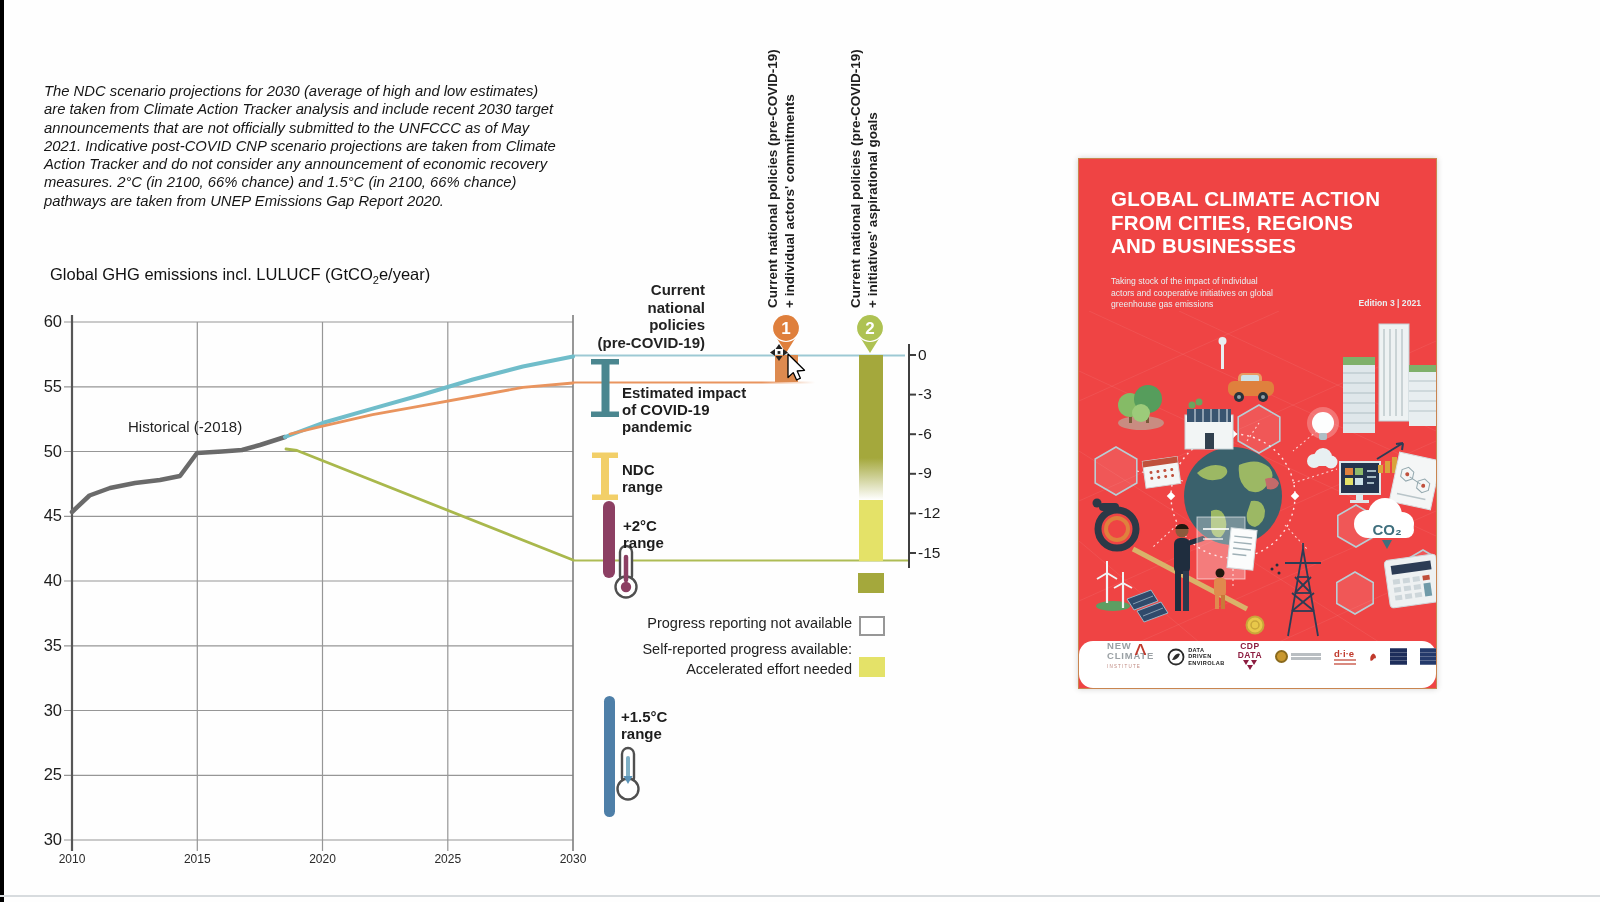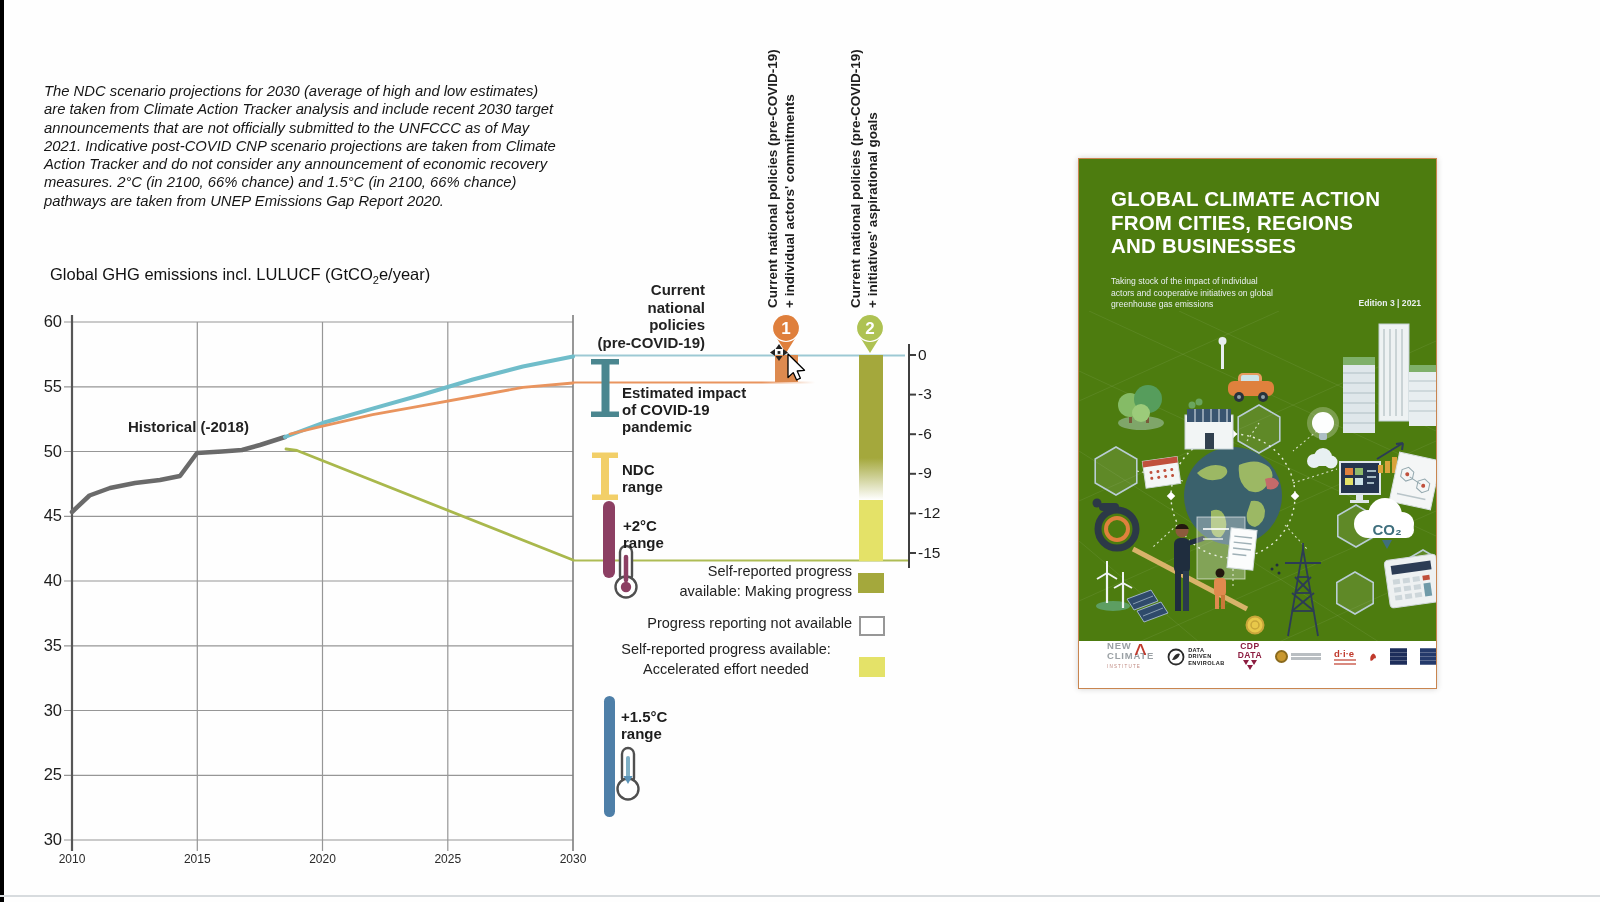--- a/index.html
+++ b/index.html
@@ -16,58 +16,58 @@
   
   #chart-title{left:50px;top:265px;font-size:16.5px;font-weight:500;color:#111;}
   #chart-title sub{font-size:11px;}
 
   
   .ytick{width:44px;left:18px;text-align:right;font-size:16.5px;font-weight:500;color:#1c1c1c;}
   .xtick{width:64px;text-align:center;top:852px;font-size:12px;font-weight:500;color:#2a2a2a;}
   .rtick{left:918px;font-size:15.5px;font-weight:500;color:#1c1c1c;}
 
   
-  #historical-label{left:128px;top:418px;font-size:15px;font-weight:700;color:#222;}
+  #historical-label{left:128px;top:418px;font-size:15px;font-weight:400;color:#222;}
   #cnp-label{left:555px;top:281px;width:150px;text-align:right;font-weight:bold;font-size:15px;line-height:17.5px;color:#222;}
   .range-label{font-weight:bold;font-size:15px;line-height:17px;color:#1d1d1d;}
   #covid-label{left:622px;top:384px;}
   #ndc-label{left:622px;top:461px;}
   #p2-label{left:623px;top:517px;}
   #p15-label{left:621px;top:708px;}
   .range-label span{display:block;}
 
   
   .col-label{width:300px;transform:rotate(-90deg);transform-origin:0 0;
              font-weight:bold;font-size:13.5px;line-height:17px;color:#1d1d1d;}
   #col1-label{left:764px;top:308px;}
   #col2-label{left:847px;top:308px;}
   .col-label span{display:block;white-space:nowrap;}
 
   
   .legend-text{left:600px;width:252px;text-align:right;font-size:14.5px;line-height:19.5px;color:#222;}
   .legend-text span{display:block;}
-  #legend1-text{top:562px;} #legend2-text{top:614px;} #legend3-text{top:640px;text-align:center;}
+  #legend1-text{top:562px;} #legend2-text{top:614px;} #legend3-text{top:640px;}
   .swatch{width:26px;height:20px;}
   #swatch1{left:858px;top:573px;background:#a4a83c;}
   #swatch2{left:859px;top:616px;background:#fff;border:2px solid #979797;width:22px;height:16px;}
   #swatch3{left:859px;top:657px;background:#e4e268;}
 
   
   #chart-svg{left:0;top:0;}
 
   
-  #cover{left:1078px;top:158px;width:357px;height:529px;background:#4d7c0f;border:1.5px solid #c9854f;
+  #cover{left:1078px;top:158px;width:357px;height:529px;background:#ef4444;border:1.5px solid #c9854f;
          box-shadow:0 0 6px rgba(0,0,0,.18);}
   #cover-title{position:absolute;left:32px;top:28px;width:272px;color:#fff;font-weight:bold;
                font-size:20.5px;line-height:1.15;letter-spacing:.2px;}
   #cover-subtitle{position:absolute;left:32px;top:117px;width:172px;color:#e9eff1;font-size:8.6px;line-height:1.35;}
   #cover-edition{position:absolute;right:15px;top:139px;color:#e9eff1;font-size:8.6px;font-weight:bold;}
   #cover-illustration{position:absolute;left:0;top:152px;}
   #cover-strip{position:absolute;left:0;bottom:0;width:100%;height:47px;background:#fff;
-               display:flex;align-items:center;gap:13px;padding:0 0 16px 28px;box-sizing:border-box;}
+               display:flex;align-items:center;gap:13px;padding:0 0 16px 28px;box-sizing:border-box;border-radius:14px;}
   .logo{display:flex;flex-direction:column;justify-content:center;}
   #logo-newclimate{position:relative;color:#9aa0a4;font-weight:bold;font-size:9.5px;line-height:9.5px;letter-spacing:.8px;}
   #logo-newclimate .nc-inst{font-size:4.5px;letter-spacing:1.2px;color:#c08a80;margin-top:2px;font-weight:normal;}
   .nc-mark{position:absolute;width:2.2px;height:11px;background:#c0392b;top:3px;}
   .nc-mark.m1{left:30px;transform:skewX(-22deg);}
   .nc-mark.m2{left:35px;transform:skewX(22deg);}
   #logo-envirolab{flex-direction:row;align-items:center;gap:3px;}
   #logo-envirolab .txt{font-size:5.6px;font-weight:bold;letter-spacing:.4px;color:#222;line-height:6.5px;}
   #logo-cdp{color:#8c1d40;font-weight:800;font-size:8.5px;line-height:8.5px;letter-spacing:.5px;align-items:center;}
   #logo-seal{flex-direction:row;align-items:center;gap:3px;}
@@ -251,24 +251,20 @@
 
   <div class="abs col-label" id="col1-label">
     <span>Current national policies (pre-COVID-19)</span>
     <span>+ individual actors' commitments</span>
   </div>
   <div class="abs col-label" id="col2-label">
     <span>Current national policies (pre-COVID-19)</span>
     <span>+ initiatives' aspirational goals</span>
   </div>
 
-  <div class="abs legend-text" id="legend1-text">
-    <span>Self-reported progress</span>
-    <span>available: Making progress</span>
-  </div>
   <div class="abs legend-text" id="legend2-text">
     <span>Progress reporting not available</span>
   </div>
   <div class="abs legend-text" id="legend3-text">
     <span>Self-reported progress available:</span>
     <span>Accelerated effort needed</span>
   </div>
   <div class="abs swatch" id="swatch1"></div>
   <div class="abs swatch" id="swatch2"></div>
   <div class="abs swatch" id="swatch3"></div>

